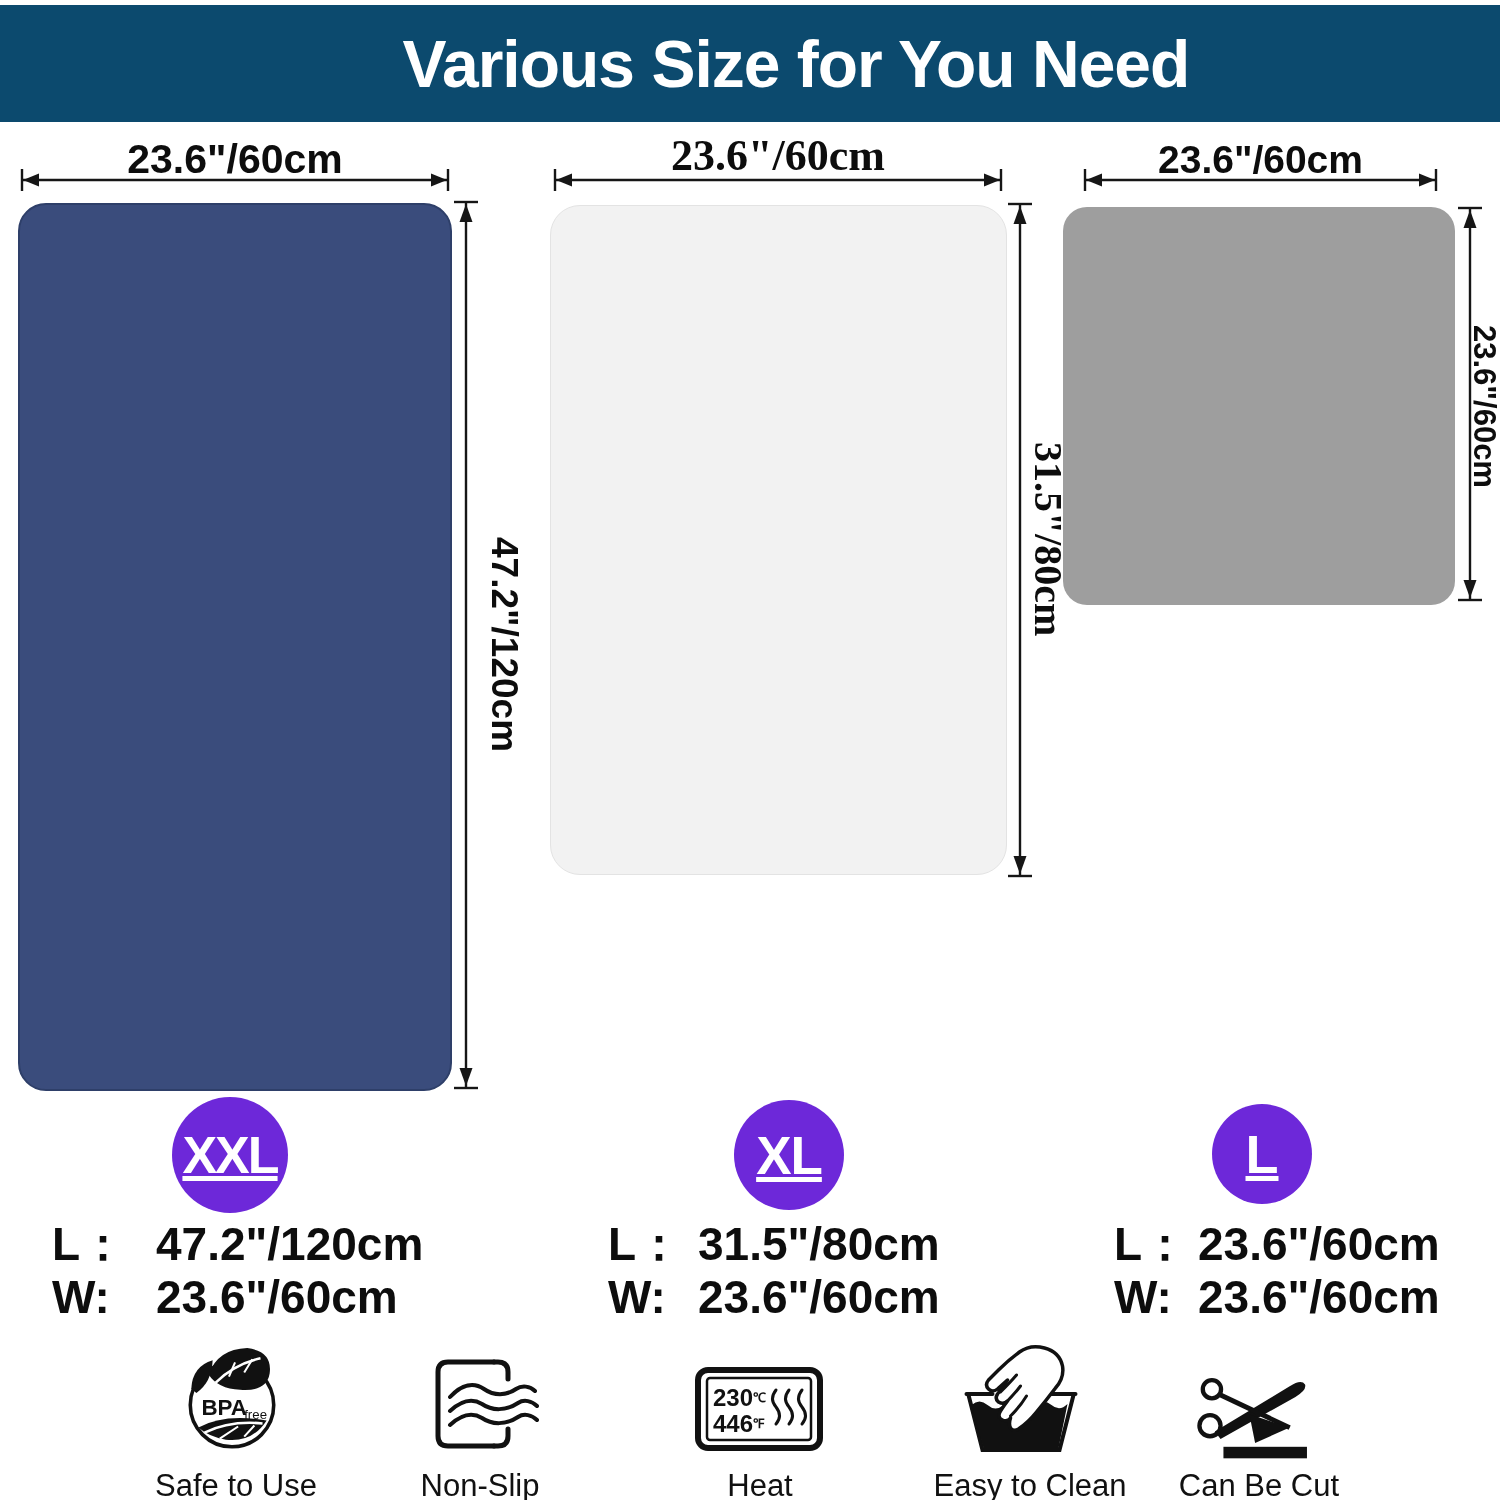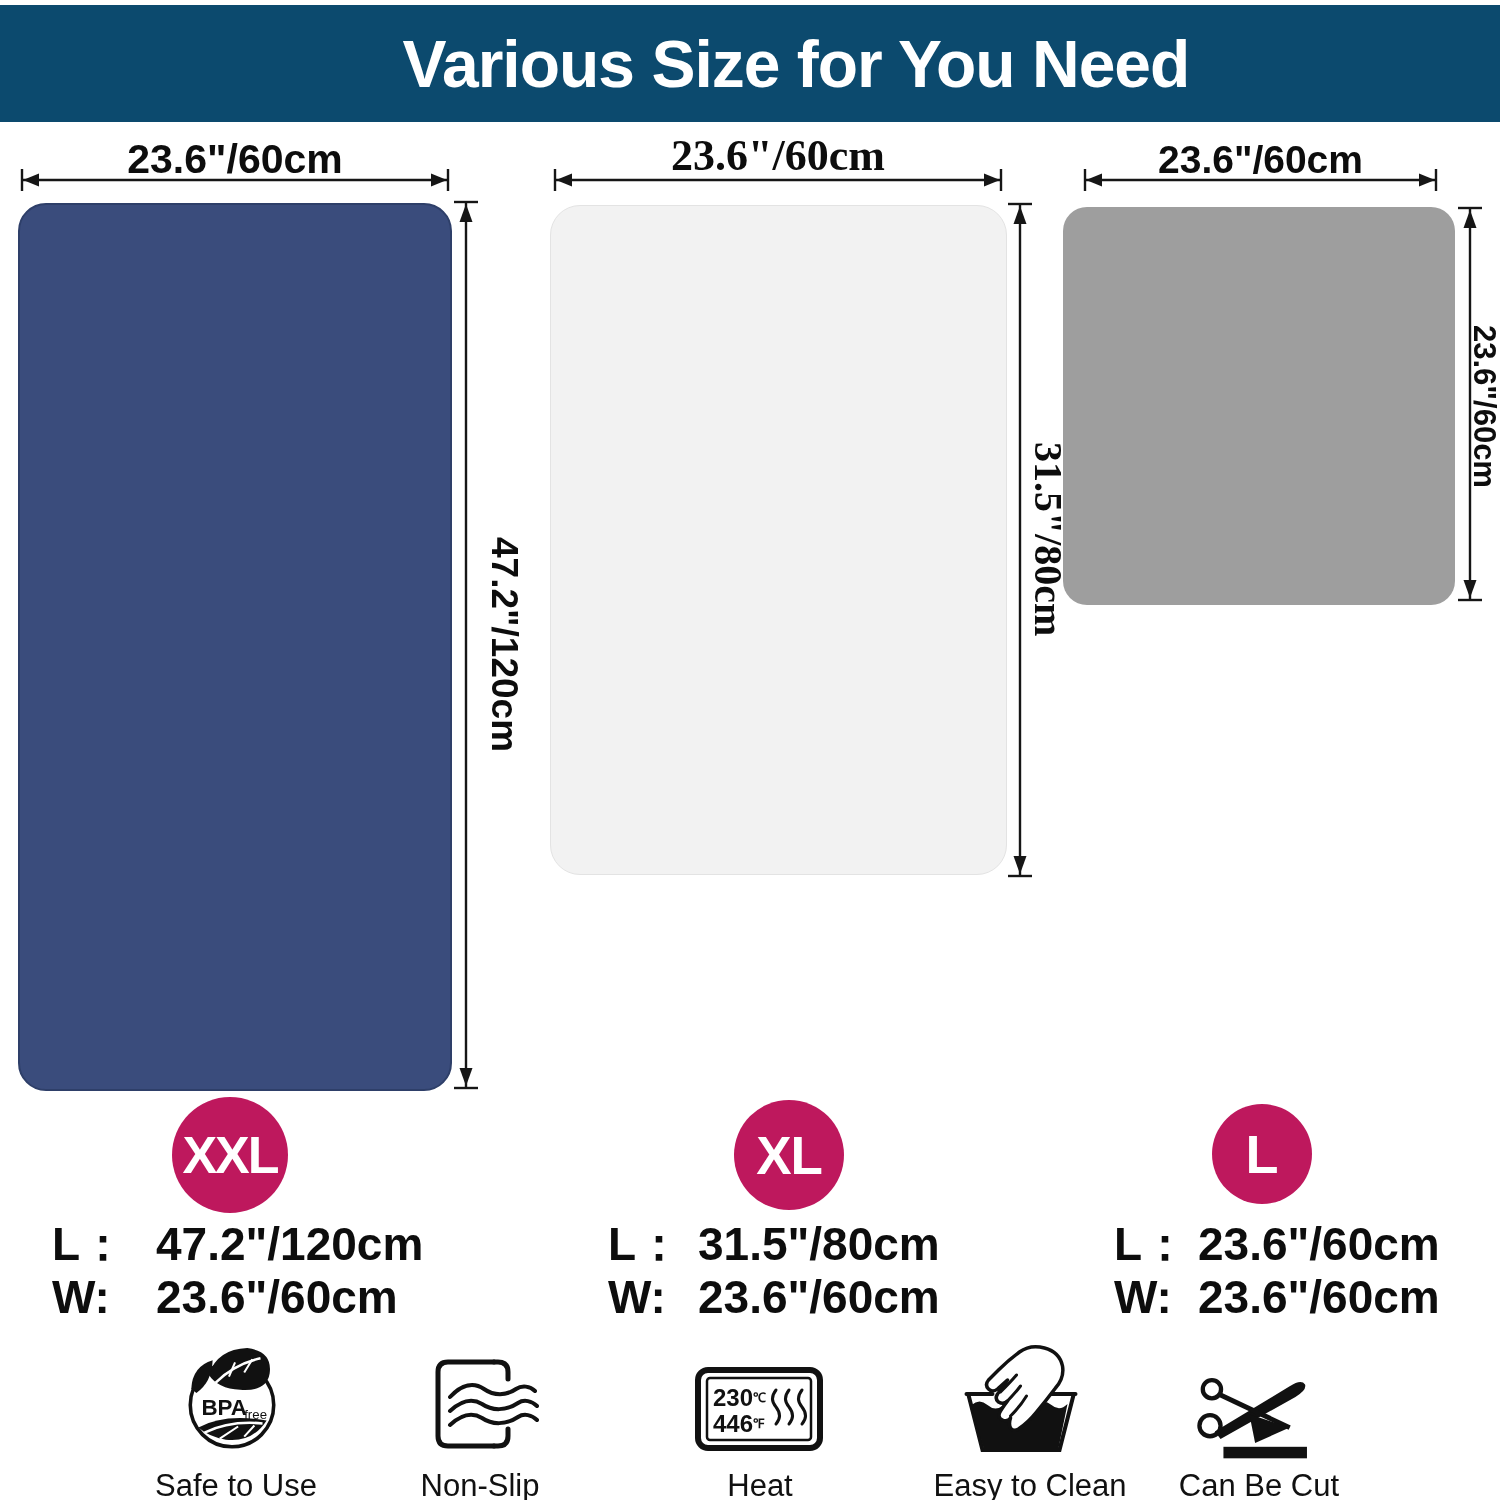--- a/index.html
+++ b/index.html
@@ -24,23 +24,23 @@
   svg.dim polygon{fill:#161616;stroke:none;}
   
   .hlabel{position:absolute;text-align:center;font-weight:700;color:#0d0d0d;}
   .vlabel{
     position:absolute;writing-mode:vertical-rl;text-align:center;
     font-weight:700;color:#0d0d0d;line-height:1;
   }
   .serif{font-family:"Liberation Serif",serif;}
   
   .badge{
-    position:absolute;background:#be185d;border-radius:50%;
+    position:absolute;background:#6d28d9;border-radius:50%;
     display:flex;align-items:center;justify-content:center;
-    color:#ffffff;font-weight:700;
+    color:#ffffff;font-weight:700;text-decoration:underline;
   }
   
   .specs{position:absolute;}
   .spec-row{display:flex;align-items:baseline;height:56px;font-size:46px;font-weight:700;}
   .spec-row .lab{width:104px;}
   
   .feat-label{position:absolute;width:200px;text-align:center;font-size:31px;color:#111;}
   svg.icon{position:absolute;}
   svg.icon text{font-family:"Liberation Sans",sans-serif;fill:#111;}
   svg.icon .stroke{fill:none;stroke:#111;stroke-linecap:round;}

